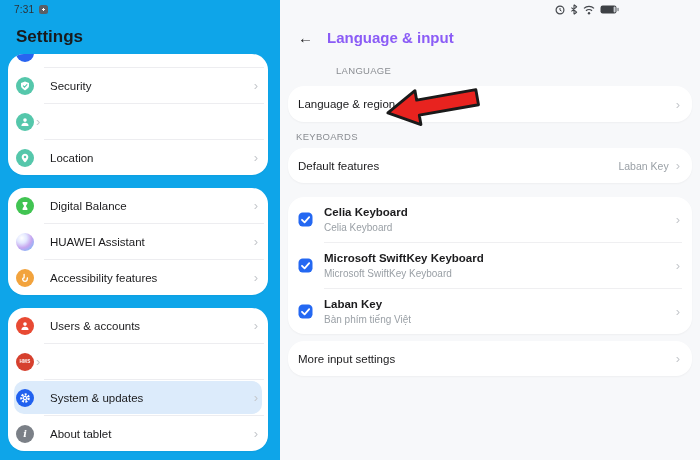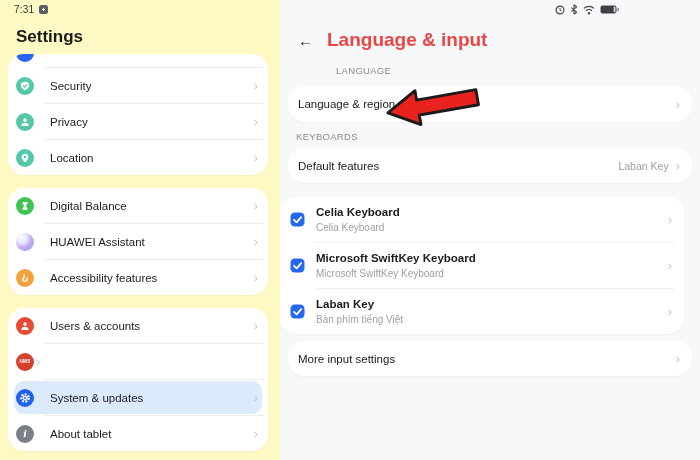--- a/index.html
+++ b/index.html
@@ -14,53 +14,53 @@
   
   .statusbar { position:absolute; left:0; top:0; width:629px; height:22px; z-index:10; }
   .sb-left { position:absolute; left:14px; top:4px; display:flex; align-items:center; gap:5px; }
   .sb-time { font-size:10px; color:#2e3135; letter-spacing:.2px; }
   .sb-notif { width:9px; height:9px; border-radius:2.5px; background:#5a5f66;
     background-image:linear-gradient(#fff 0 0),linear-gradient(#fff 0 0);
     background-size:3px 1px,1px 3px; background-position:3px 4px,4px 3px; background-repeat:no-repeat; }
   .sb-right { position:absolute; right:10px; top:4px; display:flex; align-items:center; gap:5px; }
   .sb-right svg { display:block; }
   
-  .sidebar { position:absolute; left:0; top:0; width:280px; height:460px; background:#fef9c3; }
+  .sidebar { position:absolute; left:0; top:0; width:280px; height:460px; background:#0ea5e9; }
   .settings-title { position:absolute; left:16px; top:27px; font-size:17px; font-weight:700; color:#191a1c; }
   .groups { position:absolute; left:8px; top:54px; width:260px; }
   .card { background:#fff; border-radius:16px; overflow:hidden; margin-bottom:13px;
           box-shadow:0 1px 2px rgba(0,0,0,.04); }
   .srow { height:35px; display:flex; align-items:center; padding:0 8px; position:relative; }
   .srow.partial { height:13px; }
   .srow.partial .icon { position:absolute; left:8px; top:-10px; }
   .srow.selected::before { content:""; position:absolute; left:6px; right:6px; top:1px; bottom:1px;
           background:var(--selbg,#dcebfb); border-radius:10px; }
   .srow > * { position:relative; }
   .icon { width:18px; height:18px; border-radius:50%; display:flex; align-items:center;
           justify-content:center; flex:none; }
   .srow .lbl { margin-left:16px; font-size:11.5px; color:#1b1b1d; flex:1; }
   .chev { color:#c5c8cc; font-size:13px; line-height:1; padding:0 2px; }
   .sdiv { height:1px; background:#ededf0; margin:0 4px 0 36px; }
   
   .panel { position:absolute; left:280px; top:0; width:420px; height:460px; background:#f7f8fa; }
   .panel-header { position:absolute; left:18px; top:29px; display:flex; align-items:center; gap:14px; }
   .back { font-size:15px; color:#1b1b1d; line-height:1; }
-  .panel-title { font-size:19px; font-weight:700; color:#ef4444; }
+  .panel-title { font-size:15px; font-weight:700; color:#8b5cf6; }
   .section-label { position:absolute; left:16px; font-size:9.5px; color:#8a8d92; letter-spacing:.3px; }
   #label-language { top:65px;margin-left:40px; }
   #label-keyboards { top:131px; }
   .prow { position:absolute; left:8px; width:404px; background:#fff; border-radius:16px;
           display:flex; align-items:center; padding:0 10px;
           box-shadow:0 1px 2px rgba(0,0,0,.04); }
   .prow .lbl { font-size:11.5px; color:#1b1b1d; flex:1; }
   .prow .val { font-size:10.5px; color:#9aa0a6; margin-right:5px; }
   #row-language { top:86px; height:36px; }
   #row-default { top:148px; height:35px; }
   #row-more { top:341px; height:35px; }
-  .kb-card { position:absolute; left:0; top:197px; width:404px; background:#fff;
+  .kb-card { position:absolute; left:8px; top:197px; width:404px; background:#fff;
           border-radius:16px; overflow:hidden; box-shadow:0 1px 2px rgba(0,0,0,.04); }
   .krow { height:45px; display:flex; align-items:center; padding:0 10px; }
   .kdiv { height:1px; background:#efeff1; margin:0 10px 0 36px; }
   .kbox { width:15px; height:15px; flex:none; }
   .ktxt { margin-left:11px; flex:1; }
   .kt1 { font-size:11.5px; font-weight:700; color:#1b1b1d; line-height:1.25; }
   .kt2 { font-size:10px; color:#9aa0a6; margin-top:2px; line-height:1.2; }
   
   .red-arrow { position:absolute; left:104px; top:84px; width:98px; height:42px;
           transform:rotate(-10deg); z-index:5; pointer-events:none; }
@@ -121,21 +121,20 @@
           <span class="chev">›</span>
         </div>
         <div class="sdiv"></div>
         <div class="srow">
           <span class="icon" style="background: rgb(85, 199, 171);">
             <svg viewBox="0 0 10 10" width="10" height="10">
               <circle cx="5" cy="3.1" r="1.8" fill="#fff"></circle>
               <path d="M1.4 9c0-2.2 1.6-3.2 3.6-3.2S8.6 6.8 8.6 9Z" fill="#fff"></path>
             </svg>
           </span>
-          <span class="lbl">Privacy</span>
           <span class="chev">›</span>
         </div>
         <div class="sdiv"></div>
         <div class="srow">
           <span class="icon" style="background: rgb(85, 199, 171);">
             <svg viewBox="0 0 10 10" width="10" height="10">
               <path d="M5 .7C3.1.7 1.7 2.2 1.7 4.1 1.7 6.7 5 9.5 5 9.5S8.3 6.7 8.3 4.1C8.3 2.2 6.9.7 5 .7Z" fill="#fff"></path>
               <circle cx="5" cy="4" r="1.25" fill="#55c7ab"></circle>
             </svg>
           </span>

